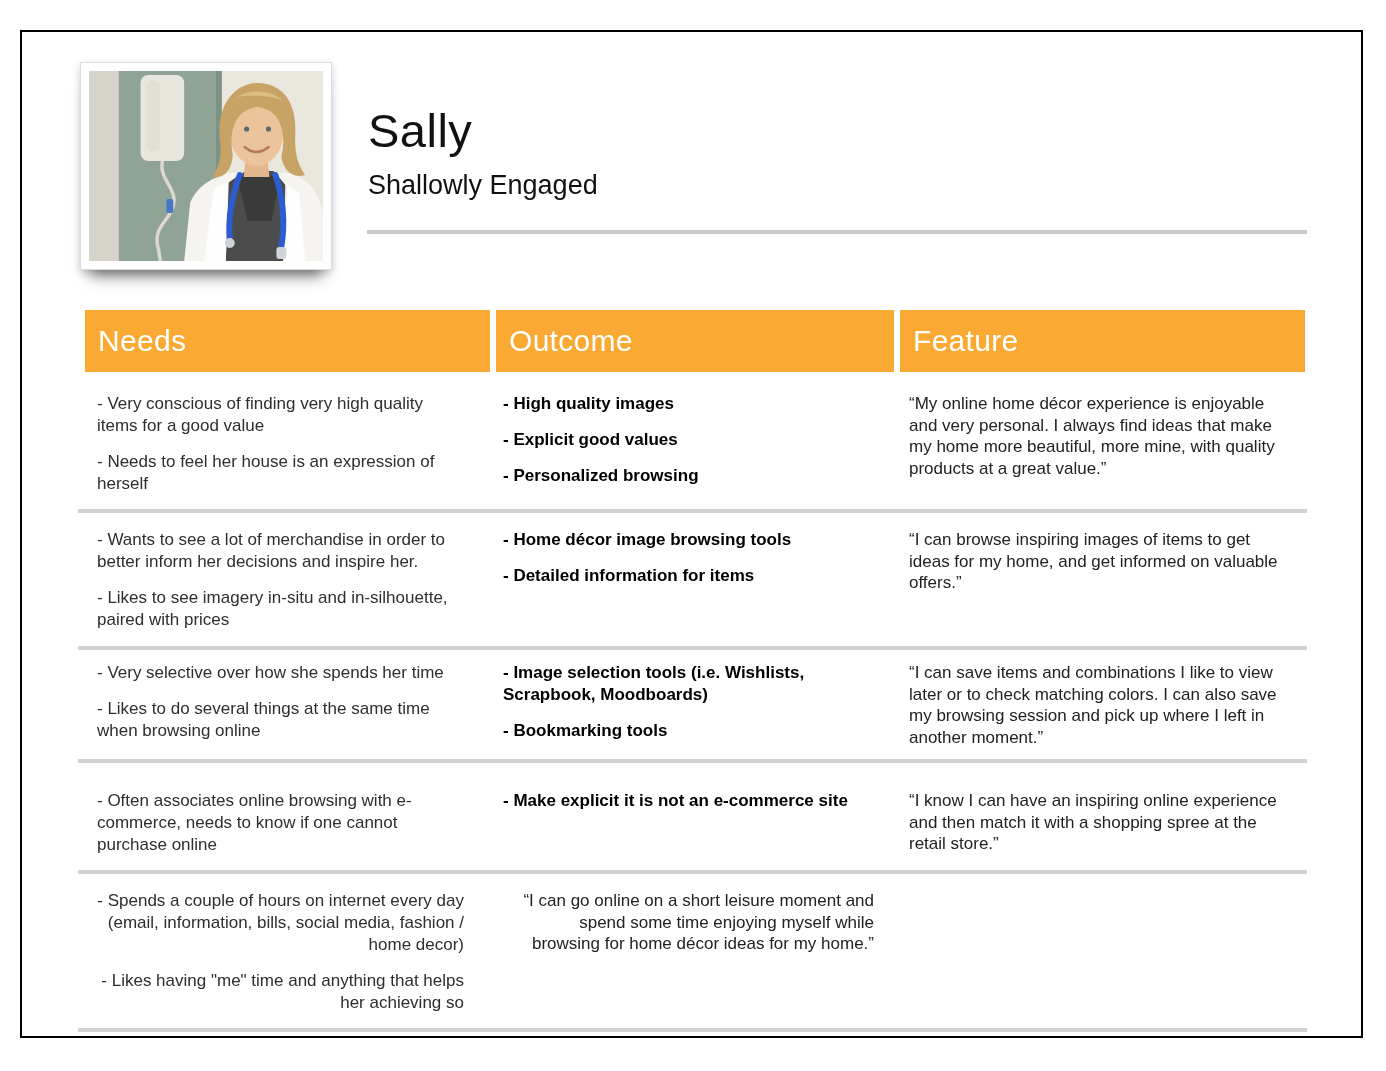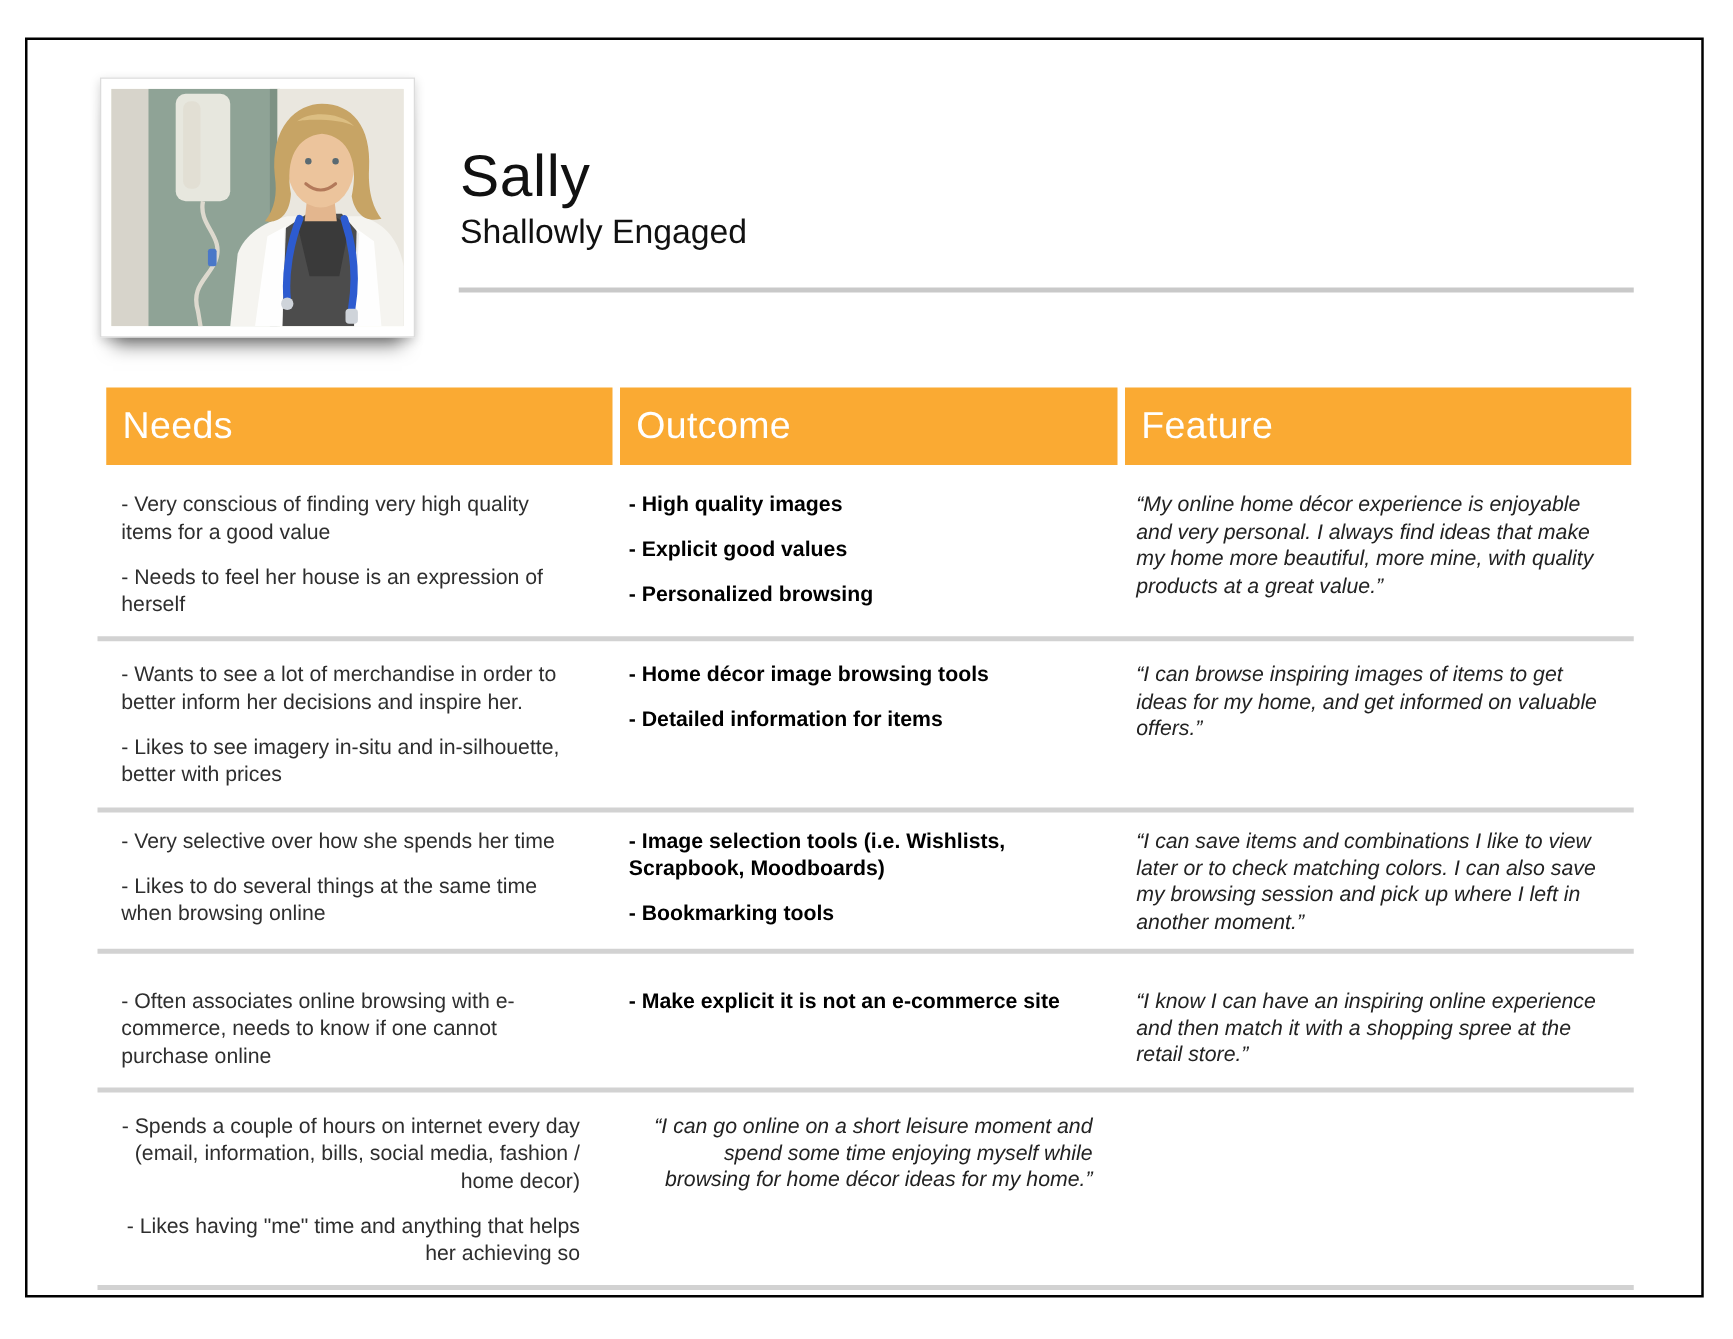--- a/index.html
+++ b/index.html
@@ -13,21 +13,21 @@
   }
   
   .photo-card{
     position:absolute;left:80px;top:62px;width:252px;height:208px;
     background:#fff;border:1px solid #dcdcdc;box-sizing:border-box;padding:8px;
     box-shadow:0 16px 14px -10px rgba(0,0,0,.5), 0 3px 8px rgba(0,0,0,.18);
   }
   .photo-card svg{display:block;width:100%;height:100%;}
   
   .persona-name{
-    position:absolute;left:368px;top:113px;font-size:47px;font-weight:400;
+    position:absolute;left:368px;top:103px;font-size:47px;font-weight:400;
     letter-spacing:.5px;color:#111;margin:0;
   }
   .persona-tagline{
     position:absolute;left:368px;top:170px;font-size:27px;font-weight:400;
     color:#111;margin:0;
   }
   .title-rule{
     position:absolute;left:367px;top:230px;width:940px;height:4px;background:#c9c9c9;
   }
   
@@ -47,21 +47,21 @@
   .trow.row-3{min-height:90px;padding-top:27px;}
   .trow.row-4{min-height:148px;text-align:right;}
   .row-sep{height:4px;background:var(--divider,#D2D2D2);width:1229px;margin-left:-7px;}
   .cell{box-sizing:border-box;}
   .cell.needs{padding-left:12px;padding-right:26px;}
   .cell.feature{padding-left:9px;padding-right:20px;}
   .cell.outcome{padding-left:13px;padding-right:18px;}
   .para{margin:0 0 14px 0;font-size:17px;line-height:22px;}
   .para.need{color:#2e2e2e;}
   .para.feature{font-weight:700;color:#000000;}
-  .para.outcome{font-style:italic;color:#222;line-height:21.5px;margin-bottom:0;}
+  .para.outcome{color:#222;line-height:21.5px;margin-bottom:0;}
 </style>
 </head>
 <body>
 
 <div class="page-border"></div>
 
 <div class="photo-card">
   <svg viewBox="0 0 236 190" preserveAspectRatio="none" aria-hidden="true">
 
     <rect x="0" y="0" width="236" height="190" fill="#e7e4dc"></rect>
@@ -123,21 +123,21 @@
         </div>
     <div class="cell outcome">
           <p class="para outcome">“My online home décor experience is enjoyable and very personal. I always find ideas that make my home more beautiful, more mine, with quality products at a great value.”</p>
         </div>
   </div>
   <div class="row-sep"></div>
 
   <div class="trow row-1">
     <div class="cell needs">
           <p class="para need">- Wants to see a lot of merchandise in order to better inform her decisions and inspire her.</p>
-          <p class="para need">- Likes to see imagery in-situ and in-silhouette, better with prices</p>
+          <p class="para need">- Likes to see imagery in-situ and in-silhouette, paired with prices</p>
         </div>
     <div class="cell feature">
           <p class="para feature">- Home décor image browsing tools</p>
           <p class="para feature">- Detailed information for items</p>
         </div>
     <div class="cell outcome">
           <p class="para outcome">“I can browse inspiring images of items to get ideas for my home, and get informed on valuable offers.”</p>
         </div>
   </div>
   <div class="row-sep"></div>

